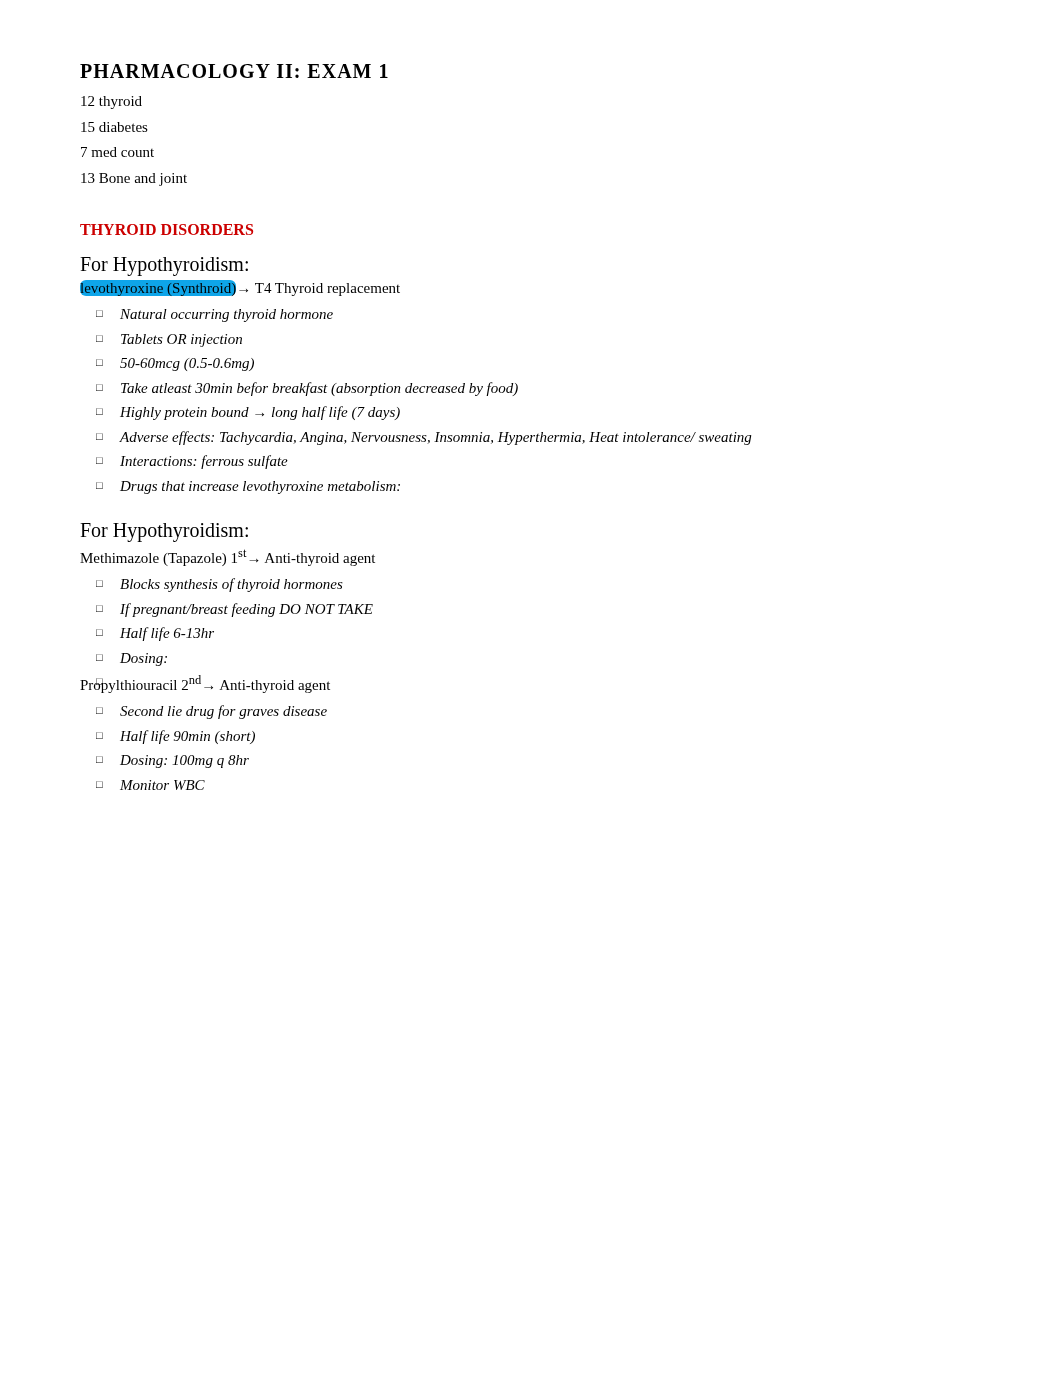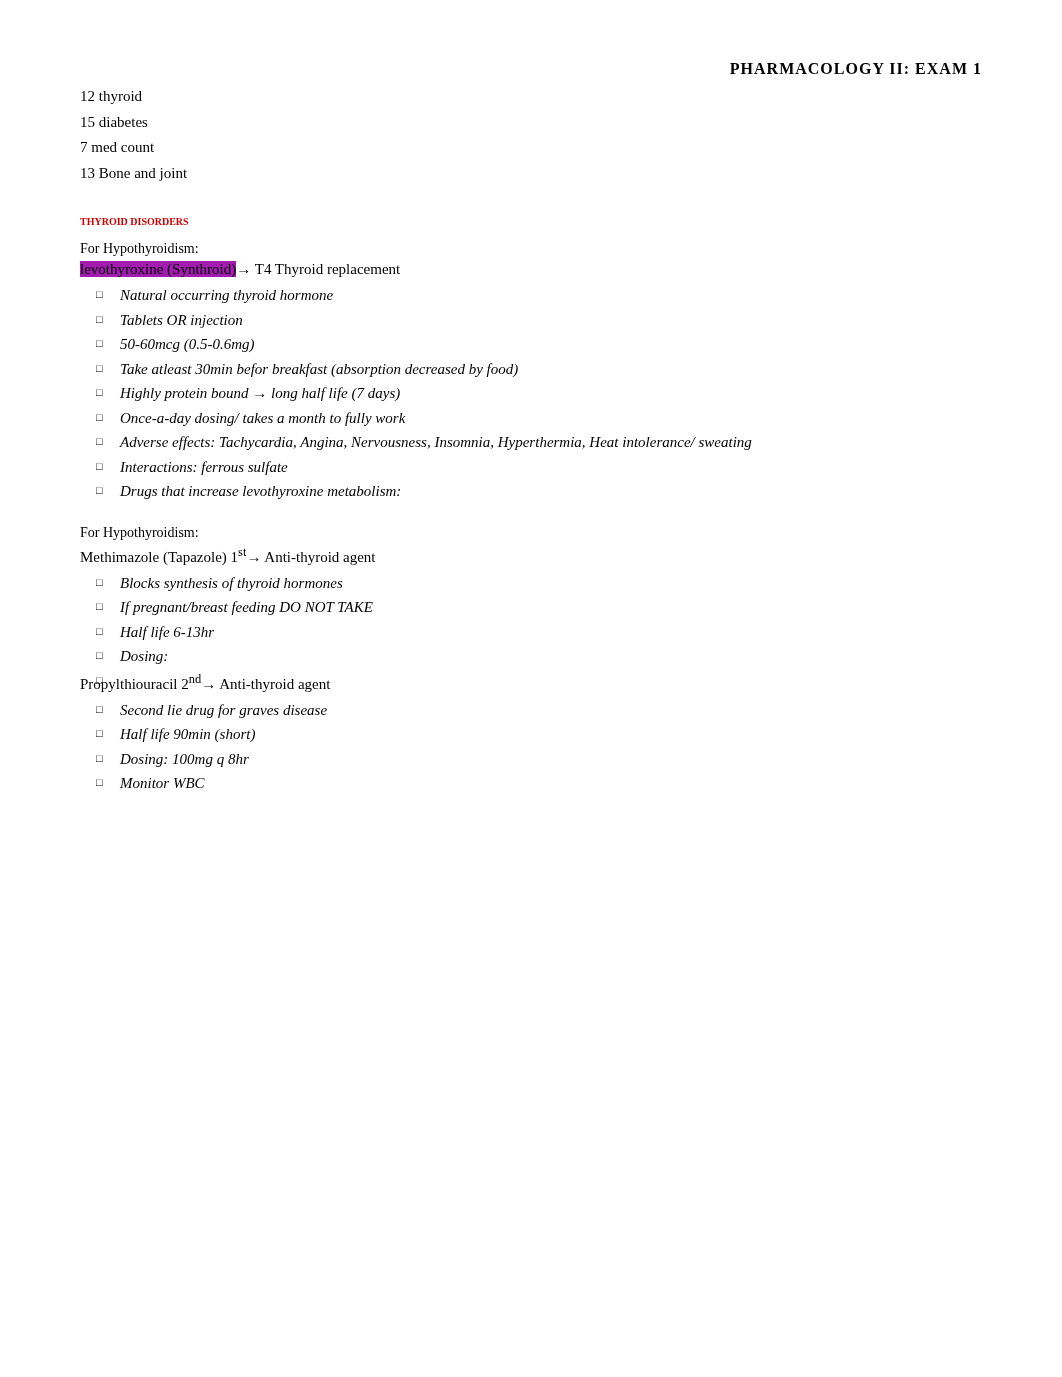--- a/index.html
+++ b/index.html
@@ -10,49 +10,50 @@
     body {
       font-family: 'Times New Roman', Times, serif;
       font-size: 15px;
       color: #000;
       background: #fff;
       width: 1062px;
       min-height: 1377px;
       padding: 60px 80px;
     }
     .page-title {
-      text-align: right;
-      font-size: 16px;
+      text-align: left;
+      font-size: 20px;
       font-weight: bold;
       margin-bottom: 6px;
       letter-spacing: 1px;
     }
     .subtitle-block {
       text-align: left;
       line-height: 1.7;
       margin-bottom: 30px;
     }
     .section-heading {
       color: #cc0000;
       font-weight: bold;
-      font-size: 10px;
+      font-size: 16px;
       margin-bottom: 10px;
       margin-top: 10px;
     }
     .subsection-label {
-      font-size: 14px;
+      font-size: 20px;
       margin-bottom: 4px;
       margin-top: 14px;
     }
     .drug-line {
       font-size: 15px;
       margin-bottom: 6px;
     }
     .highlight {
-      background-color: #a21caf;
+      background-color: #0ea5e9;
+      border-radius: 6px;
     }
     .bullet-list {
       list-style: none;
       padding-left: 0;
     }
     .bullet-list li {
       padding-left: 40px;
       position: relative;
       margin-bottom: 2px;
       font-size: 15px;
@@ -89,21 +90,20 @@
 <div class="drug-line">
   <span class="highlight">levothyroxine (Synthroid)</span><span>→   T4 Thyroid replacement</span>
 </div>
 
 <ul class="bullet-list">
   <li>Natural occurring thyroid hormone</li>
   <li>Tablets OR injection</li>
   <li>50-60mcg (0.5-0.6mg)</li>
   <li>Take atleast 30min befor breakfast (absorption decreased by food)</li>
   <li>Highly protein bound →   long half life (7 days)</li>
-  <li>Once-a-day dosing/ takes a month to fully work</li>
   <li>Adverse effects: Tachycardia, Angina, Nervousness, Insomnia, Hyperthermia, Heat intolerance/ sweating</li>
   <li>Interactions: ferrous sulfate</li>
   <li>Drugs that increase levothyroxine metabolism:</li>
 </ul>
 
 <div class="subsection-label section-gap">For Hypothyroidism:</div>
 
 <div class="drug-line">
   <span>Methimazole (Tapazole) 1</span><sup>st</sup><span>→   Anti-thyroid agent</span>
 </div>

